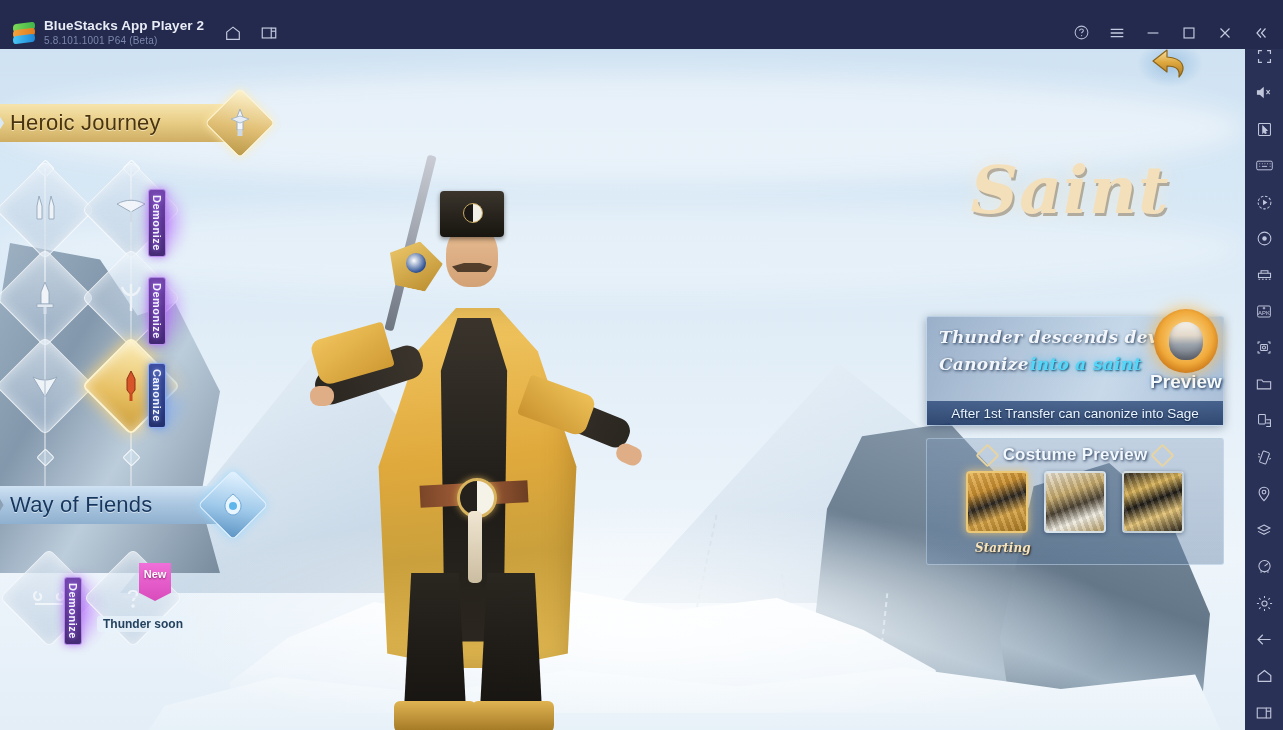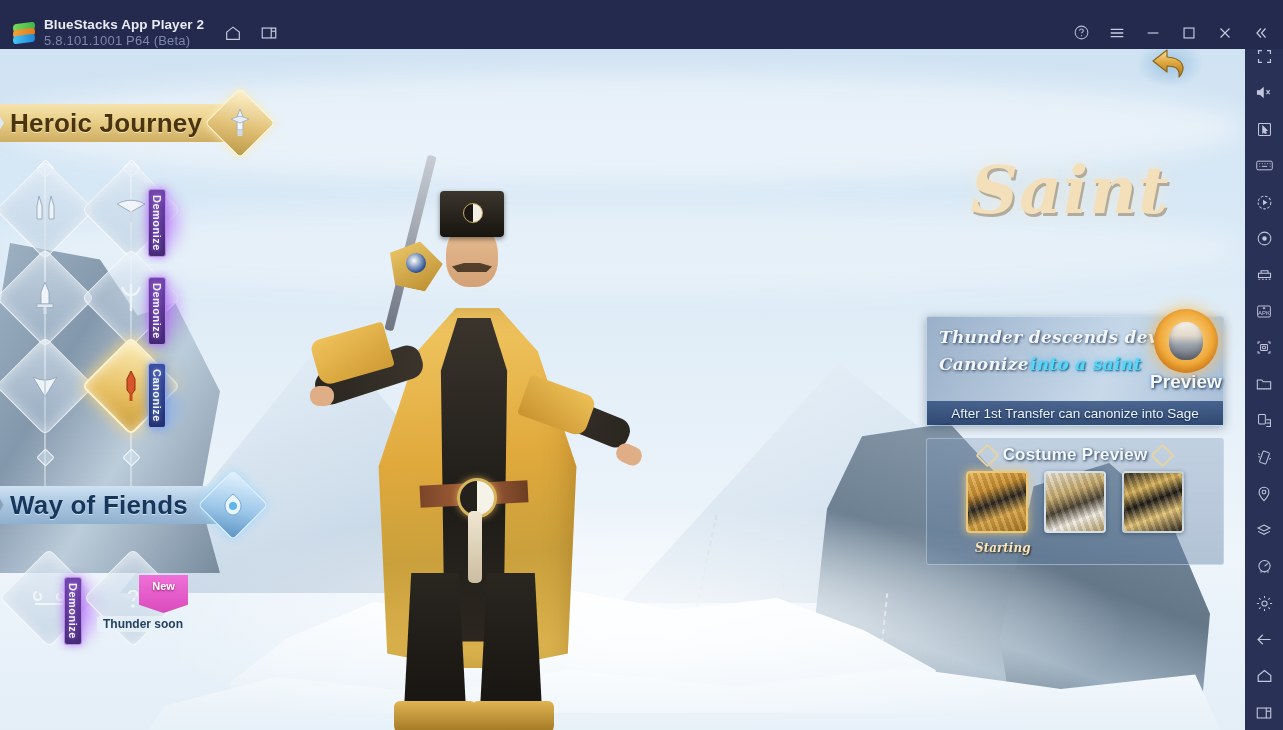--- a/index.html
+++ b/index.html
@@ -10,21 +10,21 @@
 
   #titlebar{position:absolute;left:0;top:16px;width:1283px;height:33px;background:#232a4d;
             display:flex;align-items:center;z-index:40;}
   #bs-logo{width:22px;height:22px;margin-left:13px;margin-right:9px;position:relative;flex:0 0 auto;}
   #bs-logo .l1,#bs-logo .l2,#bs-logo .l3{position:absolute;left:0;width:22px;height:8px;border-radius:3px/4px;}
   #bs-logo .l1{top:1px;background:linear-gradient(90deg,#7ed957,#3fb54a);transform:skewY(-7deg);}
   #bs-logo .l2{top:7px;background:linear-gradient(90deg,#f2a33c,#e07b1f);transform:skewY(-7deg);}
   #bs-logo .l3{top:13px;background:linear-gradient(90deg,#49c7f5,#1e86d6);transform:skewY(-7deg);}
   .title-wrap{display:flex;flex-direction:column;justify-content:center;line-height:1;}
   .app-title{color:#e9ecf5;font-size:13.5px;font-weight:bold;letter-spacing:.1px;}
-  .app-version{color:#7d87ad;font-size:13px;margin-top:3px;letter-spacing:.2px;}
+  .app-version{color:#7d87ad;font-size:10px;margin-top:3px;letter-spacing:.2px;}
   .tb-icons{display:flex;align-items:center;margin-left:18px;gap:14px;}
   .tb-ic{width:22px;height:22px;display:flex;align-items:center;justify-content:center;cursor:pointer;}
   .tb-right{position:absolute;right:6px;top:0;height:33px;display:flex;align-items:center;gap:4px;}
   .tb-right .tb-ic{width:32px;height:33px;}
   svg{display:block;}
 
   
   #game{position:absolute;left:0;top:33px;width:1245px;height:697px;overflow:hidden;
         background:linear-gradient(#cfe2f2 0%,#d9e9f6 28%,#e6f0f8 55%,#eef5fb 75%,#e3eef7 100%);}
 
@@ -49,21 +49,21 @@
   .snowbase2{position:absolute;left:120px;top:620px;width:1120px;height:120px;
      background:linear-gradient(180deg,#f6fafd,#dfecf6);
      clip-path:polygon(4% 44%,14% 20%,28% 34%,40% 14%,55% 28%,70% 12%,84% 30%,96% 18%,100% 100%,0 100%);}
   .glowfog{position:absolute;left:150px;top:470px;width:980px;height:210px;
      background:radial-gradient(ellipse at 50% 60%,rgba(255,255,255,.85),rgba(255,255,255,0) 70%);}
   .chain{position:absolute;width:2px;background:repeating-linear-gradient(180deg,#cfdbe6 0 5px,transparent 5px 9px);opacity:.9;}
 
   
   .banner{position:absolute;display:flex;align-items:center;height:44px;}
   .banner .bar{position:relative;height:38px;display:flex;align-items:center;padding:0 36px 0 18px;}
-  .banner .bar span{font-size:26px;font-weight:bold;letter-spacing:.2px;white-space:nowrap;}
+  .banner .bar span{font-size:22px;font-weight:normal;letter-spacing:.2px;white-space:nowrap;}
 
   #heroic-banner{left:-8px;top:68px;}
   #heroic-banner .bar{
      background:linear-gradient(180deg,#f6e4ae 0%,#e8cd86 48%,#cfae63 100%);
      clip-path:polygon(0 0,100% 0,93% 50%,100% 100%,0 100%,5% 50%);
      box-shadow:0 1px 3px rgba(70,50,10,.35);}
   #heroic-banner .bar span{color:#4a3410;text-shadow:0 1px 0 rgba(255,248,224,.6);}
   .emblem{position:relative;width:62px;height:62px;margin-left:-22px;}
   .emblem .dia{position:absolute;inset:6px;transform:rotate(45deg);border-radius:5px;
      background:linear-gradient(145deg,#fdf3cf,#e2c177 55%,#bb9949);
@@ -94,25 +94,25 @@
         color:#f2f4ff;letter-spacing:.5px;padding:5px 2px;border-radius:3px;
         background:linear-gradient(180deg,rgba(108,62,168,.95),rgba(60,32,110,.95));
         border:1px solid rgba(205,160,255,.8);
         text-shadow:0 0 4px rgba(180,120,255,.9);box-shadow:0 0 9px rgba(170,90,240,.7);}
   .vtag.gold{background:linear-gradient(180deg,rgba(52,70,160,.95),rgba(28,40,104,.95));
              border-color:rgba(160,190,255,.85);text-shadow:0 0 4px rgba(140,180,255,.9);
              box-shadow:0 0 9px rgba(90,140,240,.75);}
   .purpglow{position:absolute;width:48px;height:78px;border-radius:50%;
             background:radial-gradient(ellipse,rgba(186,120,255,.75),rgba(120,60,200,0) 70%);filter:blur(5px);}
 
-  .newbadge{position:absolute;width:49px;height:38px;
+  .newbadge{position:absolute;width:32px;height:38px;
      background:linear-gradient(180deg,#f06fd8,#d94bbc);
      clip-path:polygon(0 0,100% 0,100% 78%,50% 100%,0 78%);
      display:flex;align-items:flex-start;justify-content:center;
-     box-shadow:0 0 8px rgba(255,120,220,.8);margin-top:12px;}
+     box-shadow:0 0 8px rgba(255,120,220,.8);}
   .newbadge span{color:#fff;font-size:11px;font-weight:bold;margin-top:5px;text-shadow:0 1px 2px rgba(120,10,90,.8);}
   .soonlbl{position:absolute;font-size:12px;font-weight:bold;color:#24425f;
      background:rgba(232,242,250,.78);padding:1px 6px;border-radius:3px;white-space:nowrap;}
 
   
   #back-btn{position:absolute;right:42px;top:8px;width:66px;height:46px;cursor:pointer;
      display:flex;align-items:center;justify-content:center;
      background:radial-gradient(ellipse at center,rgba(120,170,215,.55),rgba(120,170,215,0) 72%);}
 
   

